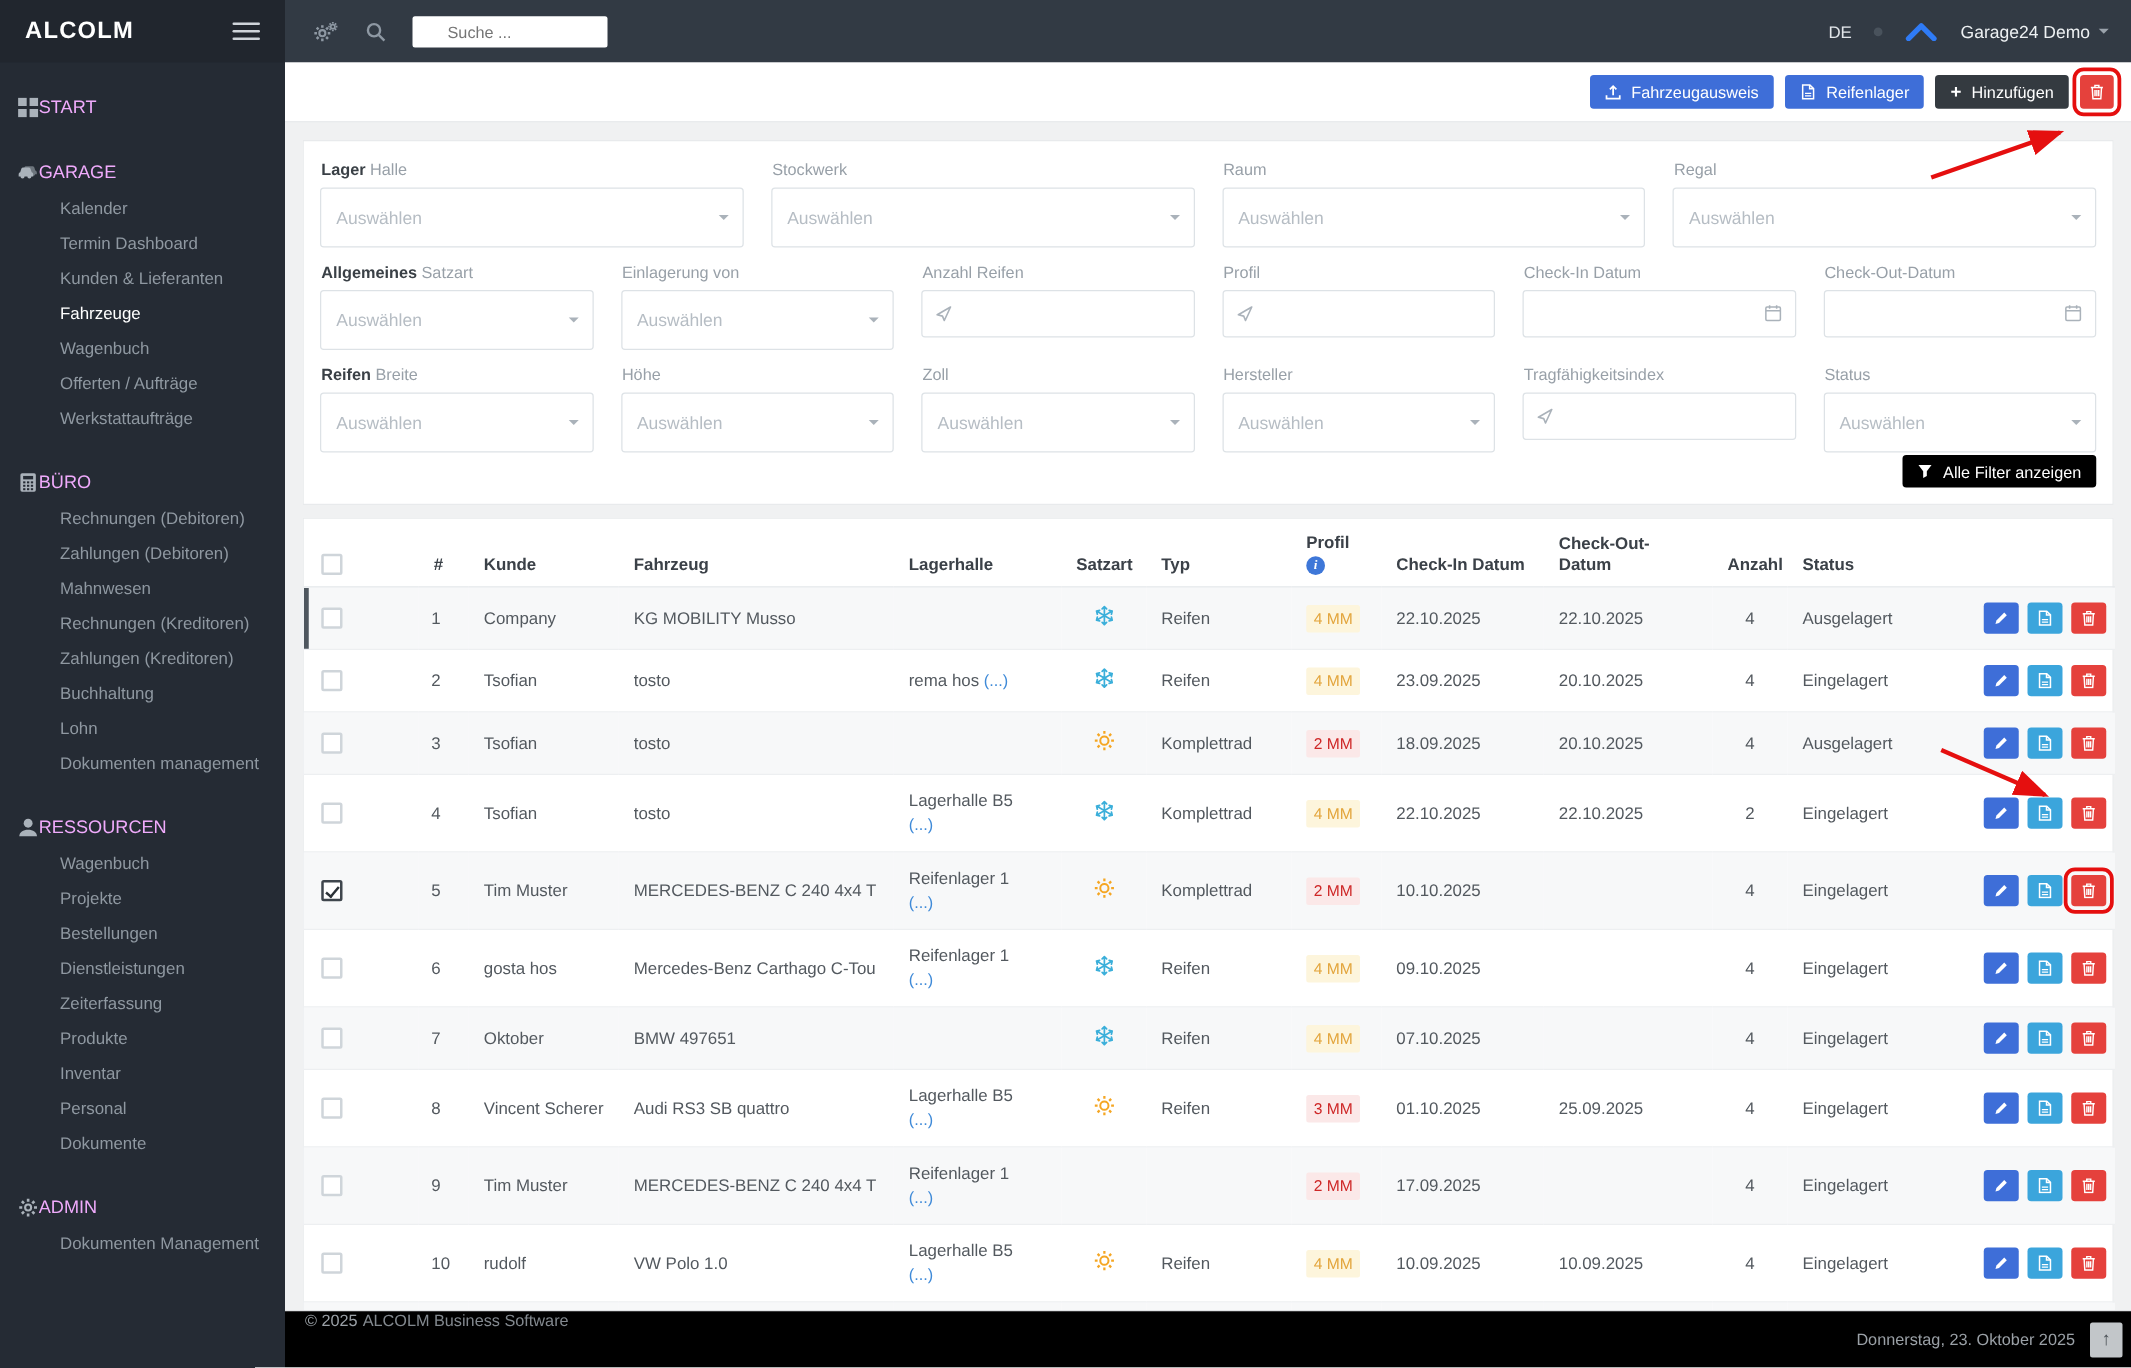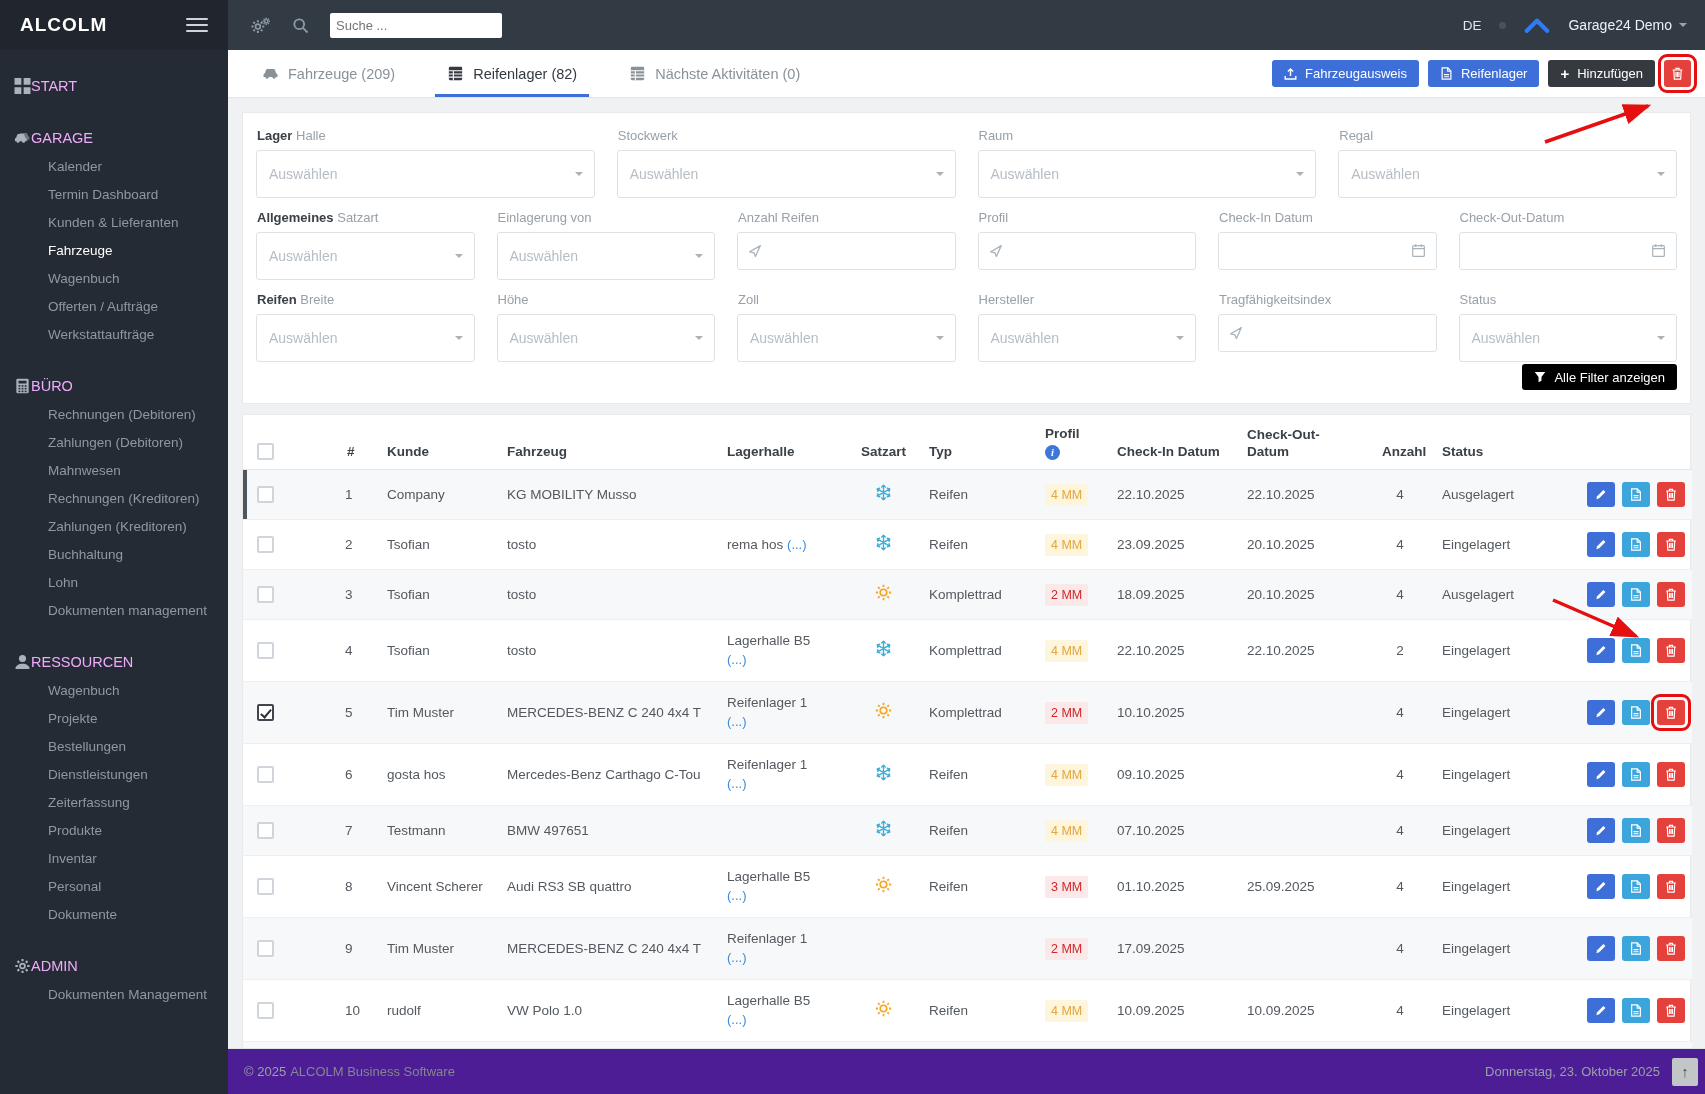--- a/index.html
+++ b/index.html
@@ -24,21 +24,21 @@
   .sec li { padding:6.5px 8px 6.5px 48px; font-size:13.5px; color:#8f98a1; cursor:pointer; }
   .sec li.active { color:#ffffff; }
 
   
   .main { flex:1; display:flex; flex-direction:column; min-width:0; }
 
   
   .topbar { height:50px; background:#323a44; display:flex; align-items:center;
     padding:0 18px 0 22px; flex:0 0 50px; }
   .topbar .ticon { color:#8e98a3; width:19px; height:17px; margin-right:20px; cursor:pointer; }
-  .search-box { width:172px; height:25px; border:none; border-radius:2px; padding:0 6px;
+  .search-box { width:156px; height:25px; border:none; border-radius:2px; padding:0 28px;
     font-size:13px; color:#555; font-family:"Liberation Sans",sans-serif; }
   .top-right { margin-left:auto; display:flex; align-items:center; gap:18px; }
   .lang { color:#e2e6ea; font-size:13.5px; cursor:pointer; }
   .tdot { width:7px; height:7px; border-radius:50%; background:#49525c; }
   .chev-logo { width:26px; height:15px; }
   .account { color:#eef1f3; font-size:14px; display:flex; align-items:center; gap:7px; cursor:pointer; }
   .caret { width:0; height:0; border:4px solid transparent; border-top-color:#9aa2ab; margin-top:4px; }
 
   
   .tabbar { height:48px; background:#fff; border-bottom:1px solid #e2e5e8; display:flex;
@@ -119,22 +119,22 @@
   .info-i::after { content:"i"; }
   .c-act { text-align:right; padding-right:10px; white-space:nowrap; }
   .abtn { width:28px; height:25px; border:none; border-radius:3px; display:inline-flex;
     align-items:center; justify-content:center; margin-left:3px; cursor:pointer; }
   .abtn .ic { width:12px; height:13px; }
   .abtn.edit { background:#3e6ed8; }
   .abtn.pdf  { background:#3ba5dc; }
   .abtn.del  { background:#e5413c; }
 
   
-  footer { flex:0 0 46px; background:#4c1d95; border-top:1px solid #e2e4e6; display:flex;
-    align-items:center; padding:0 7px 0 16px; font-size:13px; color:#9aa0a6; }
+  footer { flex:0 0 46px; background:#000000; border-top:1px solid #e2e4e6; display:flex;
+    padding:0 7px 0 16px; font-size:13px; color:#9aa0a6; }
   .foot-brand { font-weight:normal; color:#82888e; margin-left:4px; }
   .foot-right { margin-left:auto; display:flex; align-items:center; gap:12px; }
   .to-top { width:26px; height:28px; background:#c2c6c9; border:none; border-radius:2px;
     color:#4b5157; font-size:15px; cursor:pointer; line-height:1; }
 
   
   .annotations { position:absolute; left:0; top:0; width:1705px; height:1094px;
     pointer-events:none; z-index:99; }
 </style>
 </head>
@@ -351,40 +351,20 @@
             <use href="#i-chev"></use>
           </svg>
         <span class="account">
           <span>Garage24 Demo</span>
           <span class="caret"></span>
         </span>
       </div>
     </header>
 
     <div class="tabbar">
-      <div class="tabs">
-        <div class="tab">
-          <svg class="ic">
-              <use href="#i-car"></use>
-            </svg>
-          <span>Fahrzeuge (209)</span>
-        </div>
-        <div class="tab active">
-          <svg class="ic">
-              <use href="#i-table"></use>
-            </svg>
-          <span>Reifenlager (82)</span>
-        </div>
-        <div class="tab">
-          <svg class="ic">
-              <use href="#i-table"></use>
-            </svg>
-          <span>Nächste Aktivitäten (0)</span>
-        </div>
-      </div>
       <div class="tab-actions">
         <button class="tbtn blue">
           <svg class="ic">
               <use href="#i-upload"></use>
             </svg>
           <span>Fahrzeugausweis</span>
         </button>
         <button class="tbtn blue">
           <svg class="ic">
               <use href="#i-file"></use>
@@ -758,21 +738,21 @@
                 <button class="abtn del">
                     <svg class="ic">
                       <use href="#i-trash"></use>
                     </svg>
                   </button>
               </td>
             </tr>
             <tr>
               <td class="c-check"><span class="cb"></span></td>
               <td class="c-num">7</td>
-              <td>Testmann</td>
+              <td>Oktober</td>
               <td>BMW 497651</td>
               <td></td>
               <td class="c-center"><svg class="ic-snow">
                     <use href="#i-snow"></use>
                   </svg></td>
               <td>Reifen</td>
               <td><span class="badge warn">4 MM</span></td>
               <td>07.10.2025</td>
               <td></td>
               <td class="c-center">4</td>

